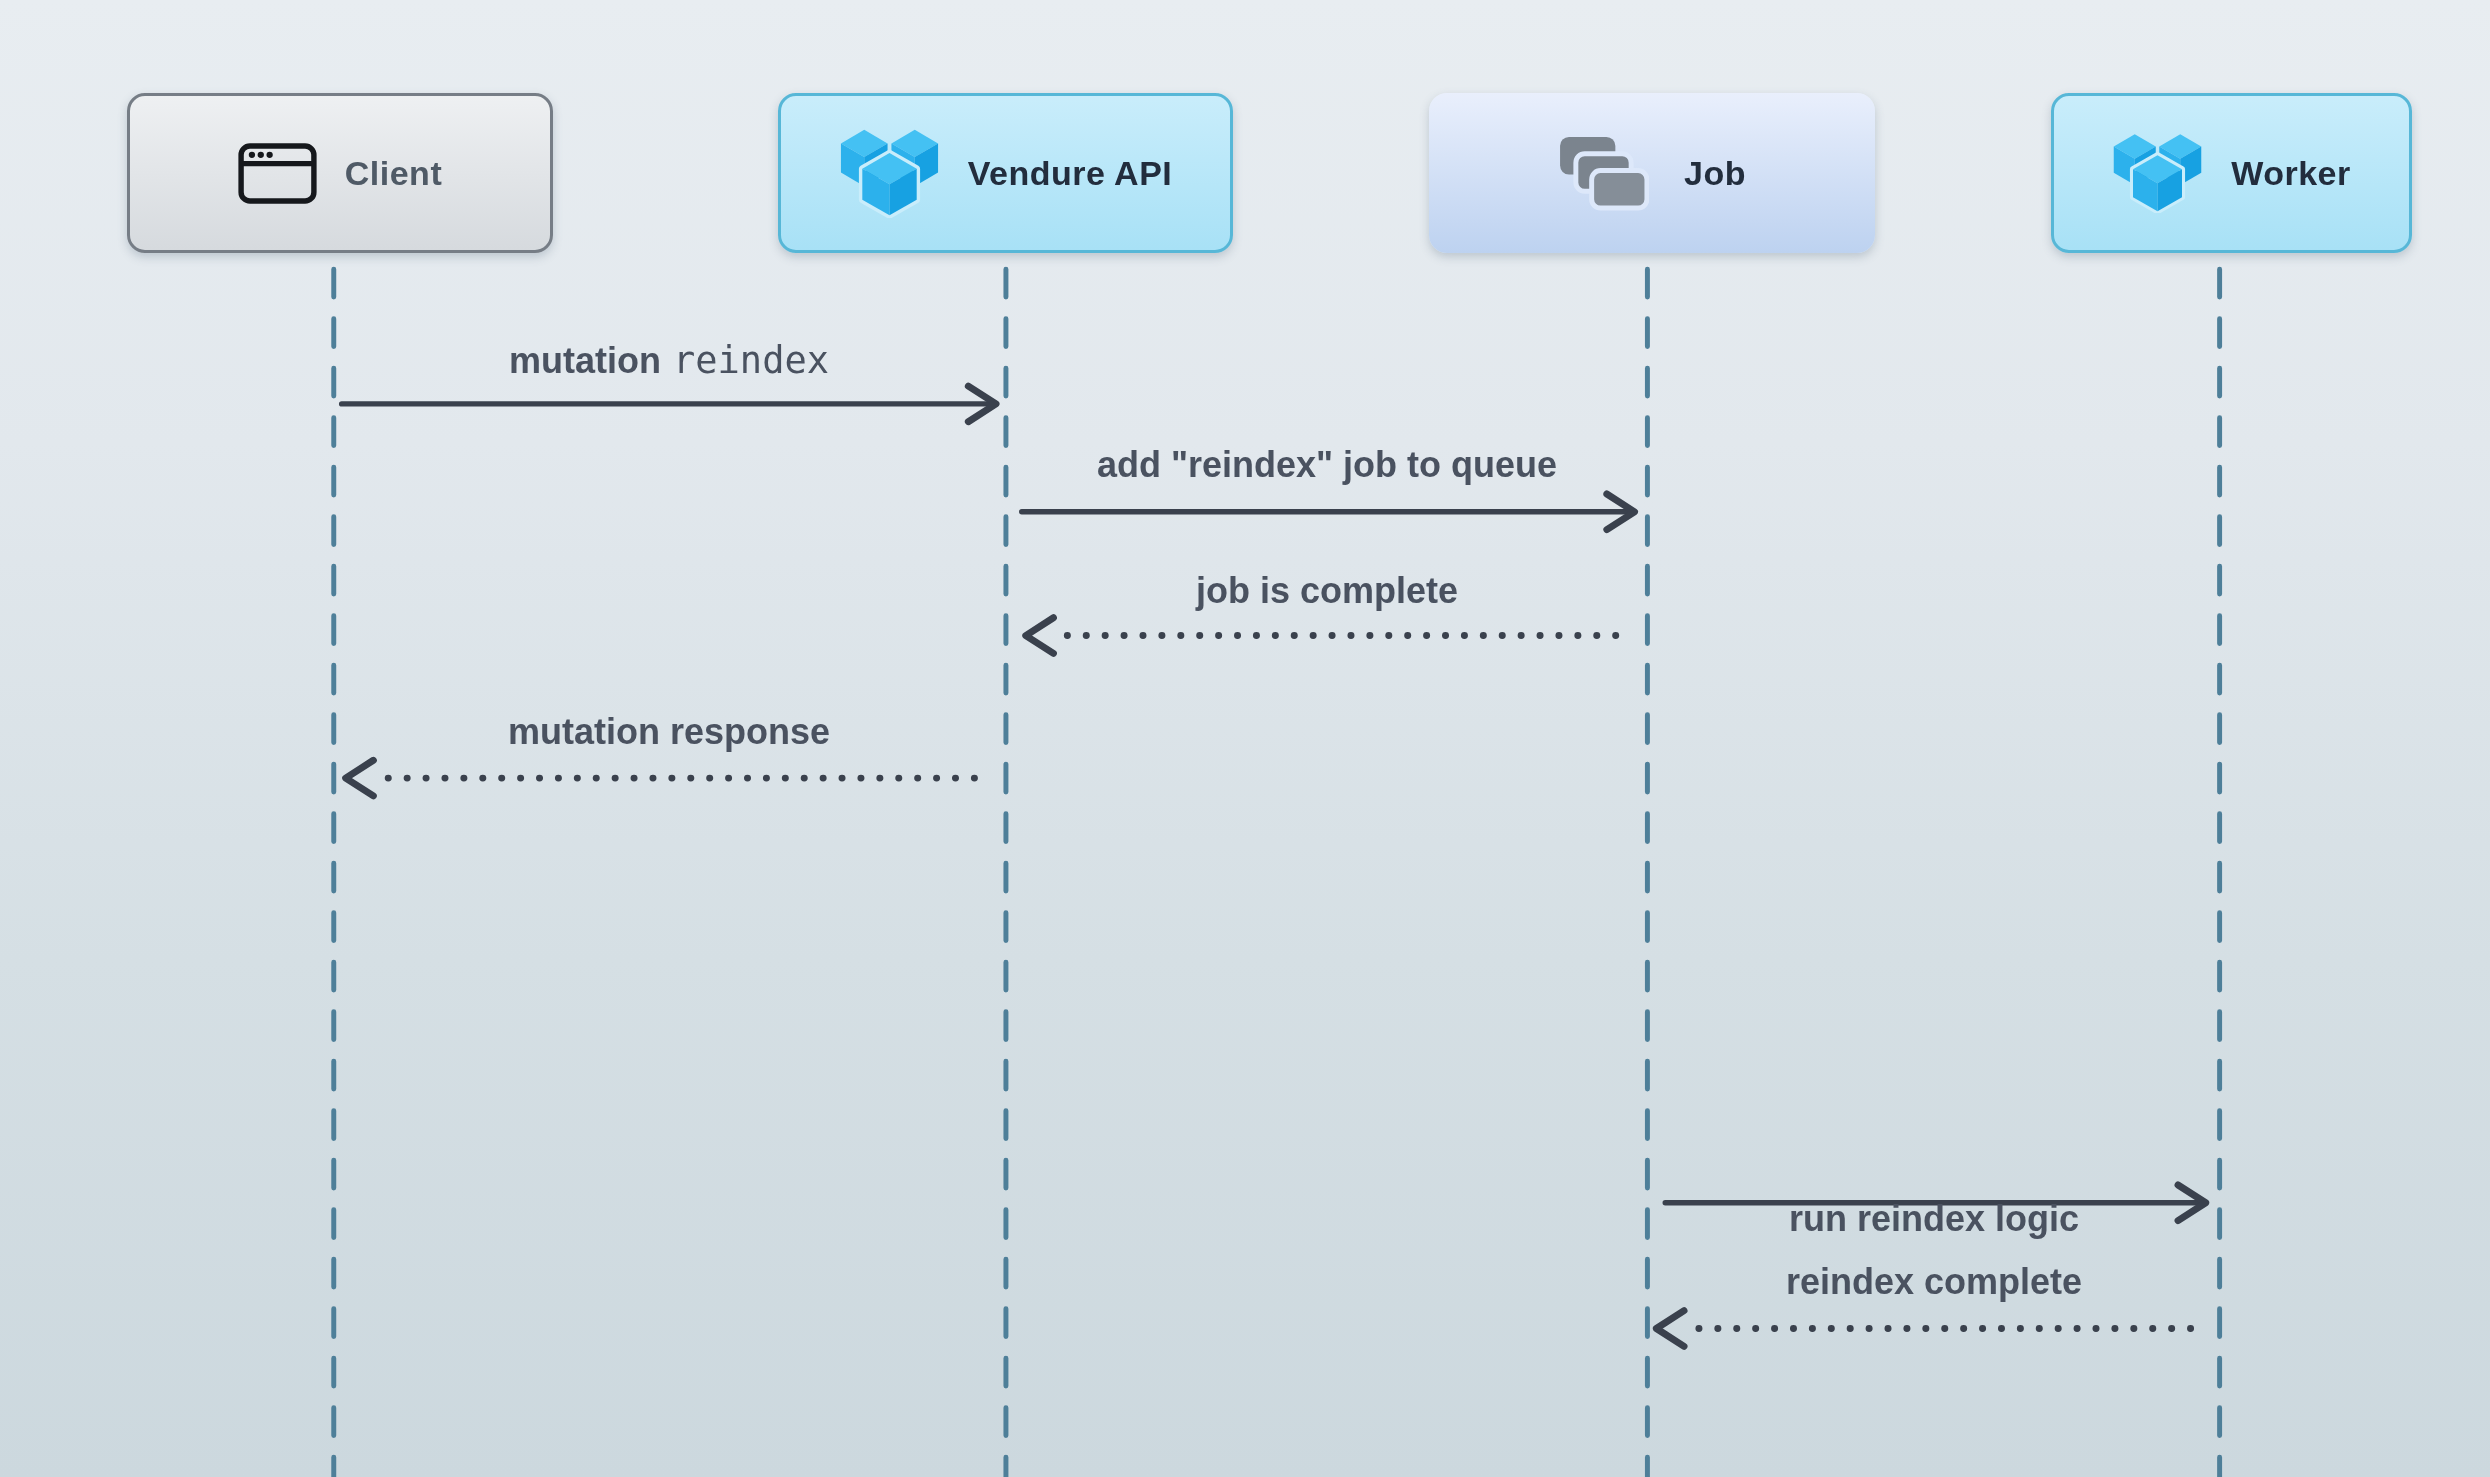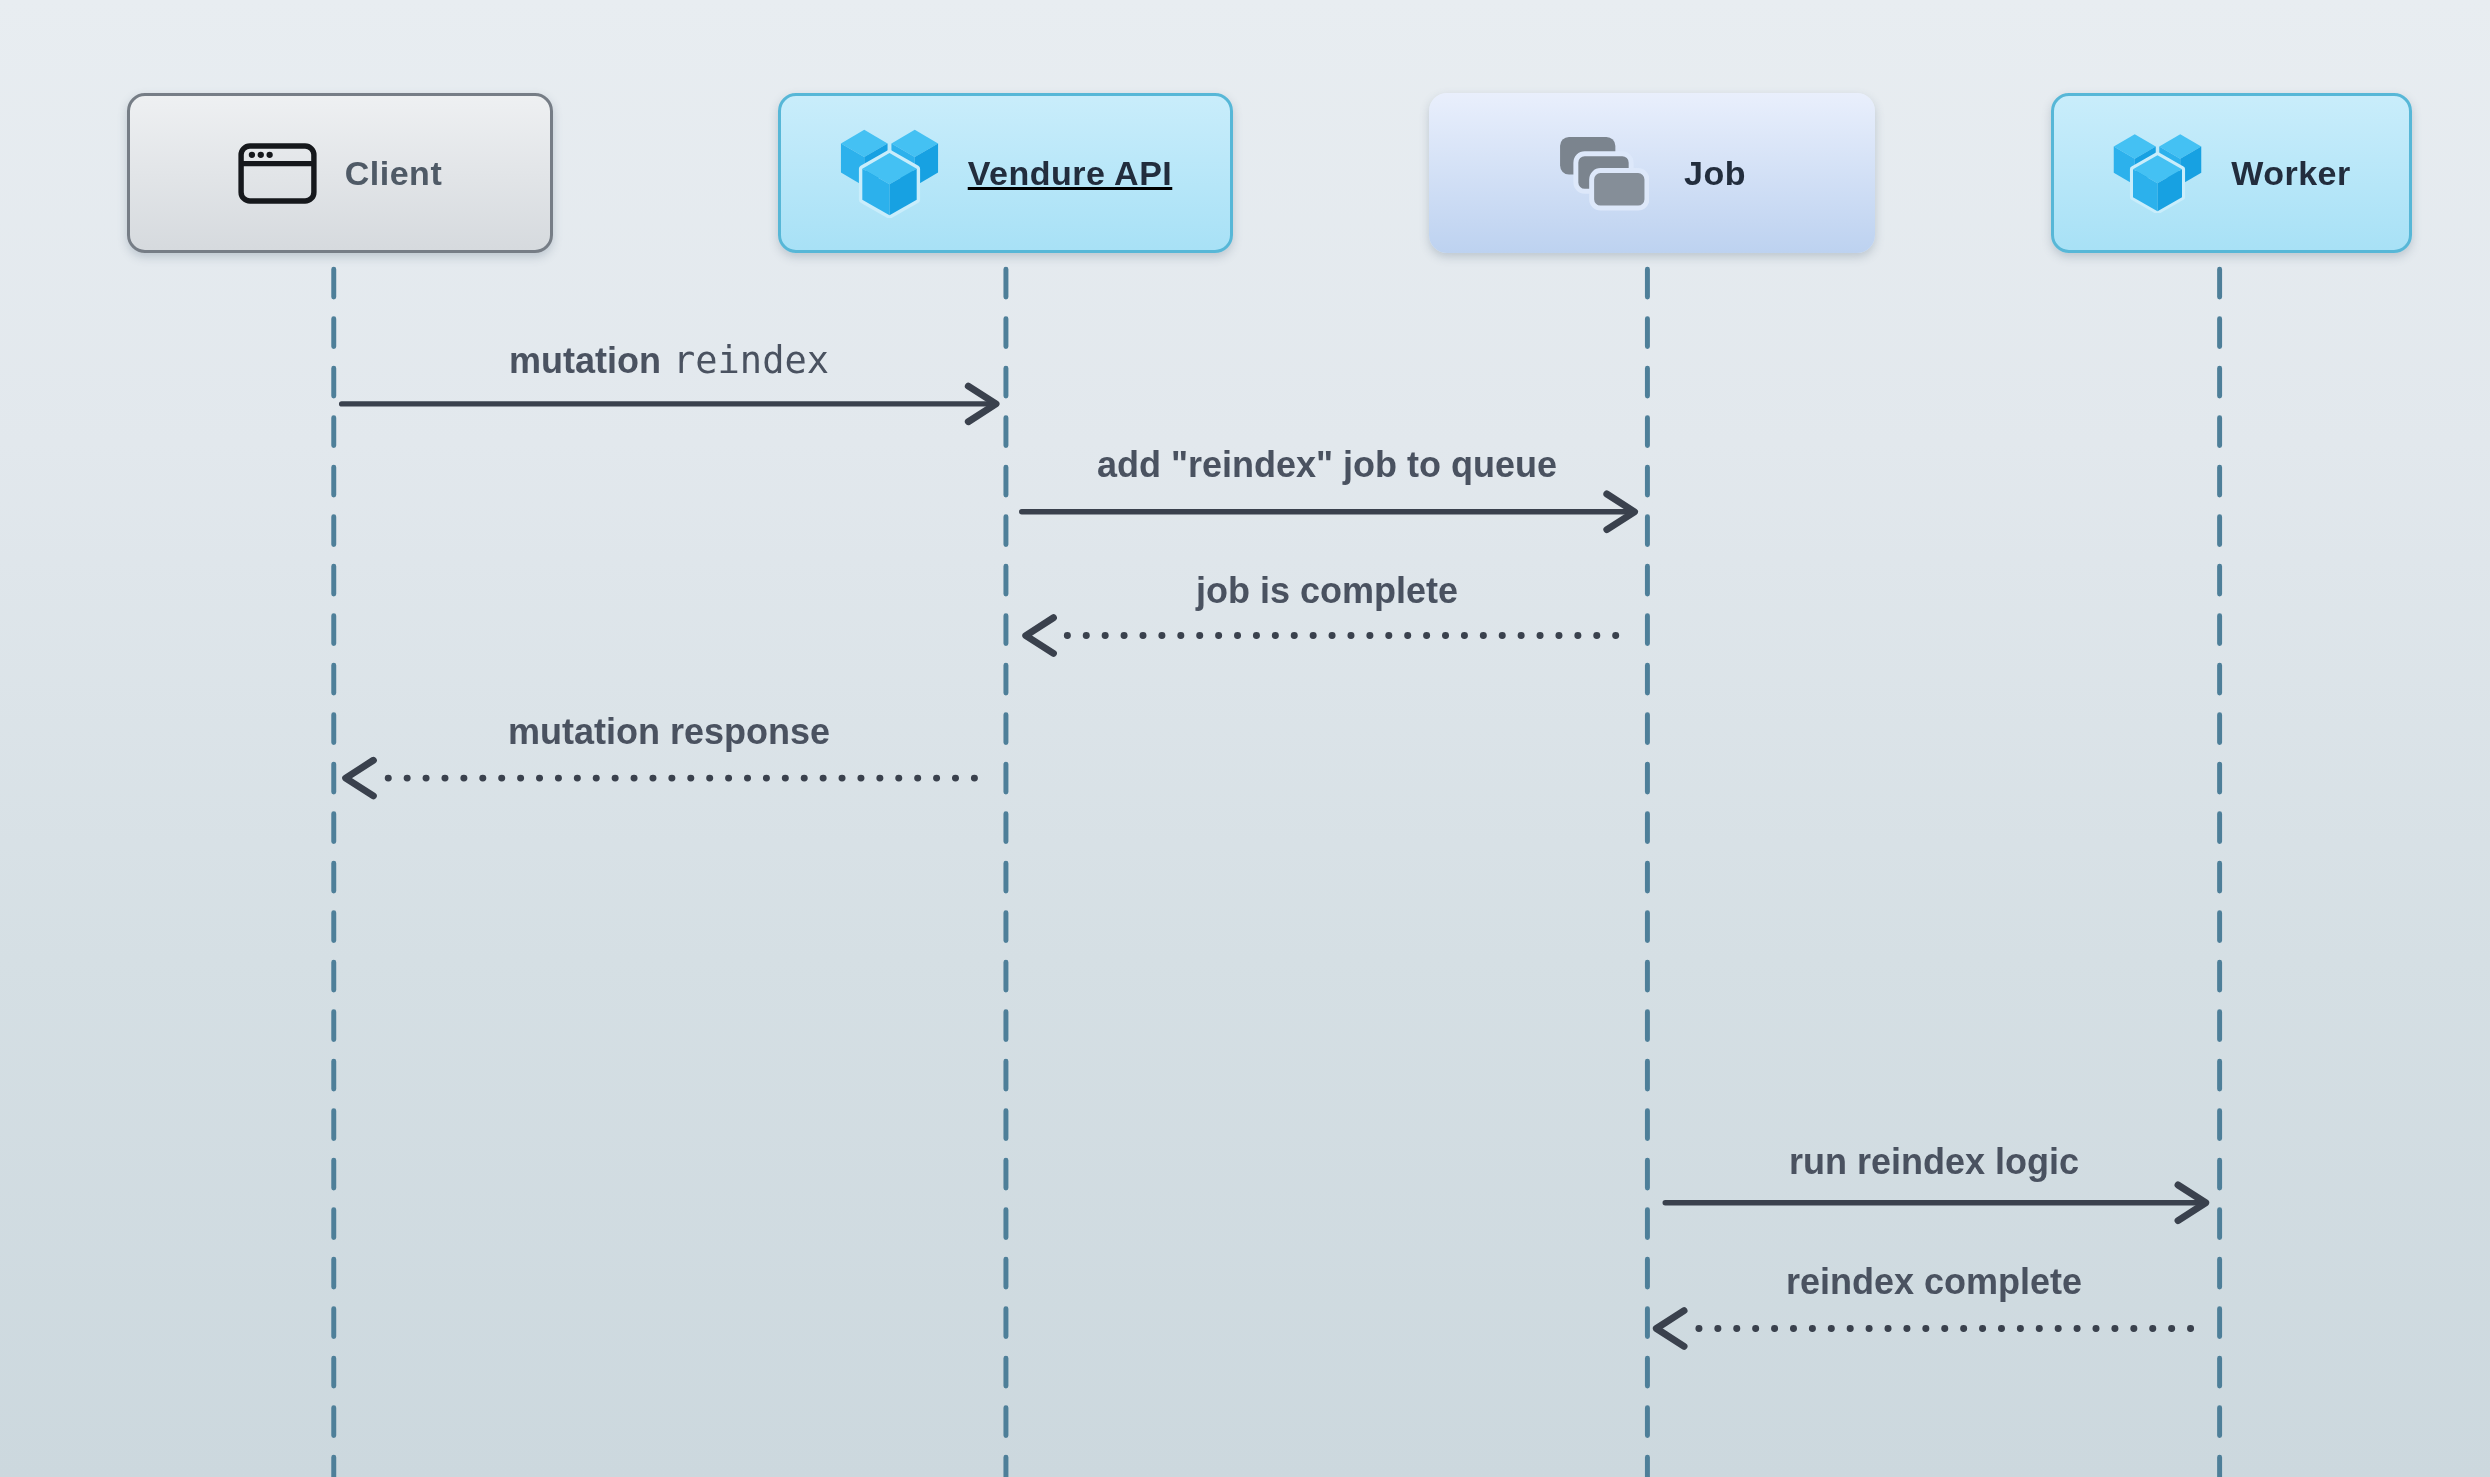--- a/index.html
+++ b/index.html
@@ -77,21 +77,21 @@
     <svg width="79" height="61" viewBox="0 0 80 62">
       <rect x="3" y="3" width="74" height="56" rx="9" fill="none" stroke="#16181c" stroke-width="5.5"></rect>
       <line x1="4" y1="21" x2="76" y2="21" stroke="#16181c" stroke-width="5.5"></line>
       <circle cx="14" cy="12" r="3.2" fill="#16181c"></circle>
       <circle cx="23" cy="12" r="3.2" fill="#16181c"></circle>
       <circle cx="32" cy="12" r="3.2" fill="#16181c"></circle>
     </svg>
     <span class="name">Client</span>
   </div>
 
-  <div class="actor actor-vendure" style="left:778px;width:455px;text-decoration:underline;">
+  <div class="actor actor-vendure" style="left:778px;width:455px;">
     <svg width="101" height="89" viewBox="0 0 104 90">
 
       <polygon points="26,0 50,14 26,28 2,14" fill="#44c1f3"></polygon>
       <polygon points="2,14 26,28 26,58 2,44" fill="#2cb1ec"></polygon>
       <polygon points="50,14 26,28 26,58 50,44" fill="#17a1e2"></polygon>
 
       <polygon points="78,0 102,14 78,28 54,14" fill="#44c1f3"></polygon>
       <polygon points="54,14 78,28 78,58 54,44" fill="#2cb1ec"></polygon>
       <polygon points="102,14 78,28 78,58 102,44" fill="#17a1e2"></polygon>
 
@@ -127,17 +127,17 @@
     </svg>
     <span class="name">Worker</span>
   </div>
 
   <div class="msg" style="left:669px;top:339px;">
     <span>mutation</span><span class="code">reindex</span>
   </div>
   <div class="msg" style="left:1327px;top:444px;">add "reindex" job to queue</div>
   <div class="msg" style="left:1327px;top:570px;">job is complete</div>
   <div class="msg" style="left:669px;top:711px;">mutation response</div>
-  <div class="msg" style="left:1934px;top:1141px;text-align:center;">run reindex logic</div>
+  <div class="msg" style="left:1934px;top:1198px;text-align:center;">run reindex logic</div>
   <div class="msg" style="left:1934px;top:1261px;text-align:center;">reindex complete</div>
 
 </div>
 
 
 </body></html>

